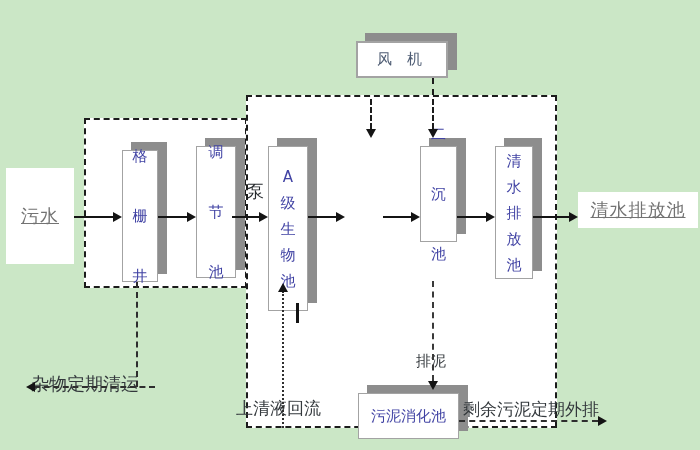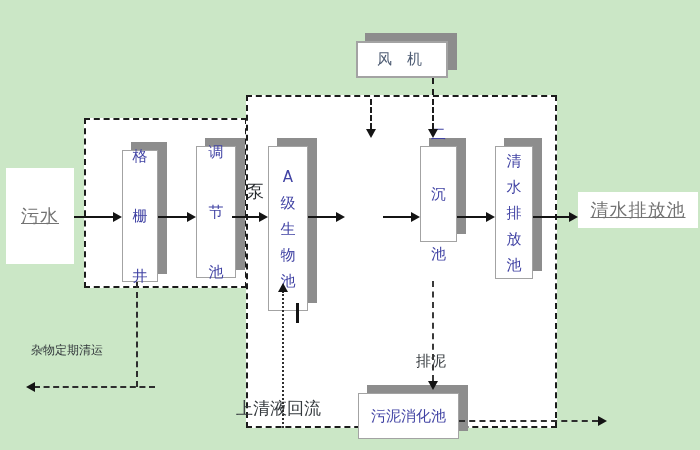--- a/index.html
+++ b/index.html
@@ -78,23 +78,24 @@
   </div>
 
   <div class="pbox thick" style="left:356px;top:41px;width:92px;height:37px;">
     <div class="fanlabel">风 机</div>
   </div>
   <div class="pbox" style="left:358px;top:393px;width:101px;height:46px;">
     <div class="hlabel">污泥消化池</div>
   </div>
 
   <div class="lbl" style="left:247px;top:180px;font-size:17px;color:#24282c;">泵</div>
-  <div class="lbl" style="left:31px;top:342px;font-size:12px;">杂物定期清运</div>
+  <div class="lbl" style="left:31px;top:372px;font-size:18px;">杂物定期清运</div>
   <div class="lbl" style="left:236px;top:397px;font-size:17px;">上清液回流</div>
   <div class="lbl" style="left:416px;top:352px;font-size:15px;">排泥</div>
+  <div class="lbl" style="left:463px;top:398px;font-size:17px;">剩余污泥定期外排</div>
 
   <div class="hline" style="left:74px;top:216px;width:39px;"></div>
   <div class="head right" style="left:113px;top:212px;"></div>
 
   <div class="hline" style="left:158px;top:216px;width:29px;"></div>
   <div class="head right" style="left:187px;top:212px;"></div>
 
   <div class="hline" style="left:232px;top:216px;width:27px;"></div>
   <div class="head right" style="left:259px;top:212px;"></div>
 

